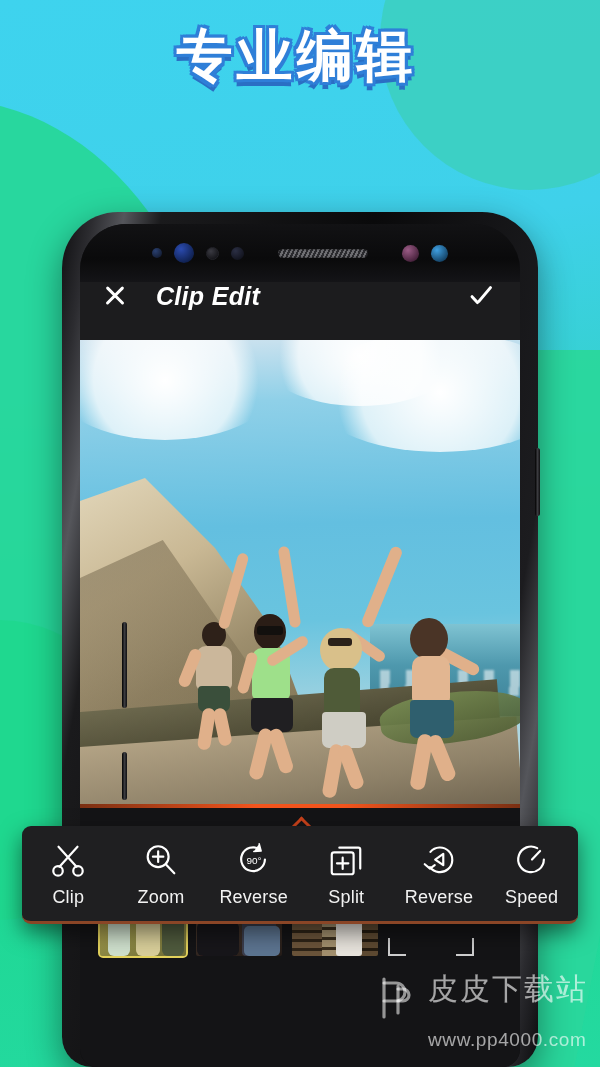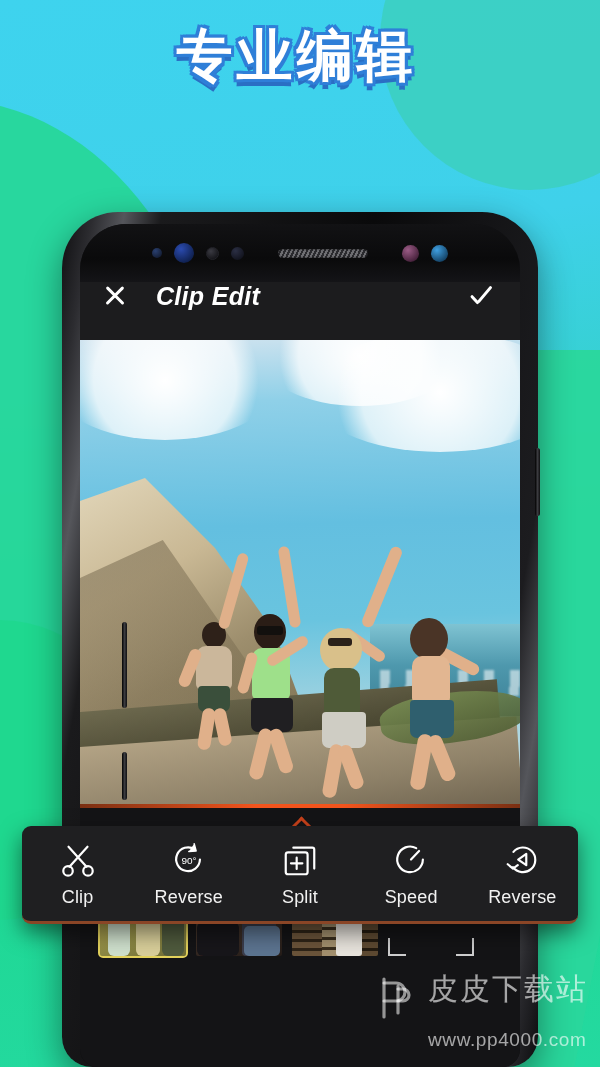--- a/index.html
+++ b/index.html
@@ -443,20 +443,31 @@
         <line x1="10" y1="6" x2="29" y2="27"></line>
         <line x1="30" y1="6" x2="11" y2="27"></line>
         <circle cx="9.5" cy="31.5" r="5"></circle>
         <circle cx="30.5" cy="31.5" r="5"></circle>
       </svg>
     </span>
     <span class="lbl">Clip</span>
   </div>
 
 
+  <div class="tool">
+    <span class="ico">
+      <svg width="38" height="38" viewBox="0 0 40 40" fill="none" stroke="#fff" stroke-width="2.3" stroke-linecap="round">
+        <circle cx="17" cy="16.5" r="11"></circle>
+        <line x1="11.5" y1="16.5" x2="22.5" y2="16.5"></line>
+        <line x1="17" y1="11" x2="17" y2="22"></line>
+        <line x1="25.5" y1="25" x2="34" y2="34"></line>
+      </svg>
+    </span>
+    <span class="lbl">Zoom</span>
+  </div>
 
   <div class="tool">
     <span class="ico">
       <svg width="38" height="38" viewBox="0 0 40 40" fill="none" stroke="#fff" stroke-width="2.3" stroke-linecap="round">
         <path d="M31.5 19.5 A12.5 12.5 0 1 1 26 8.8"></path>
         <polyline points="25.5,3 27.5,10.5 19.8,11" fill="#fff" stroke="#fff" stroke-width="1.6" stroke-linejoin="round"></polyline>
         <text x="20" y="24" font-family="Liberation Sans, sans-serif" font-size="10.5" fill="#fff" stroke="none" text-anchor="middle">90°</text>
       </svg>
     </span>
     <span class="lbl">Reverse</span>
@@ -469,37 +480,37 @@
         <rect x="5" y="12" width="23" height="23" rx="2.5"></rect>
         <line x1="10.5" y1="23.5" x2="22.5" y2="23.5"></line>
         <line x1="16.5" y1="17.5" x2="16.5" y2="29.5"></line>
       </svg>
     </span>
     <span class="lbl">Split</span>
   </div>
 
   <div class="tool">
     <span class="ico">
-      <svg width="38" height="38" viewBox="0 0 40 40" fill="none" stroke="#fff" stroke-width="2.3" stroke-linecap="round">
-        <path d="M25.5 7.5 A13.5 13.5 0 1 0 32.5 19.5"></path>
-        <line x1="20" y1="19.5" x2="28.5" y2="10.5"></line>
-      </svg>
-    </span>
-    <span class="lbl">Speed</span>
-  </div>
-
-  <div class="tool">
-    <span class="ico">
       <svg width="38" height="38" viewBox="0 0 40 40" fill="none" stroke="#fff" stroke-width="2.3" stroke-linecap="round" stroke-linejoin="round">
         <path d="M11 11.5 A13 13 0 1 1 10.5 27.5"></path>
         <polyline points="5,24.5 10.5,29 15.5,25.5"></polyline>
         <polygon points="24.5,13.5 24.5,25.5 16,19.5"></polygon>
       </svg>
     </span>
     <span class="lbl">Reverse</span>
+  </div>
+
+  <div class="tool">
+    <span class="ico">
+      <svg width="38" height="38" viewBox="0 0 40 40" fill="none" stroke="#fff" stroke-width="2.3" stroke-linecap="round">
+        <path d="M25.5 7.5 A13.5 13.5 0 1 0 32.5 19.5"></path>
+        <line x1="20" y1="19.5" x2="28.5" y2="10.5"></line>
+      </svg>
+    </span>
+    <span class="lbl">Speed</span>
   </div>
 
 </div>
 
 <div class="watermark">
   <div class="wm-row">
     <span class="wm-logo">
       <svg width="58" height="58" viewBox="0 0 58 58" fill="none" stroke="rgba(255,255,255,.55)" stroke-width="3.2" stroke-linecap="round">
         <path d="M16 14 h12 a9 9 0 0 1 0 18 h-12"></path>
         <line x1="16" y1="10" x2="16" y2="48"></line>

